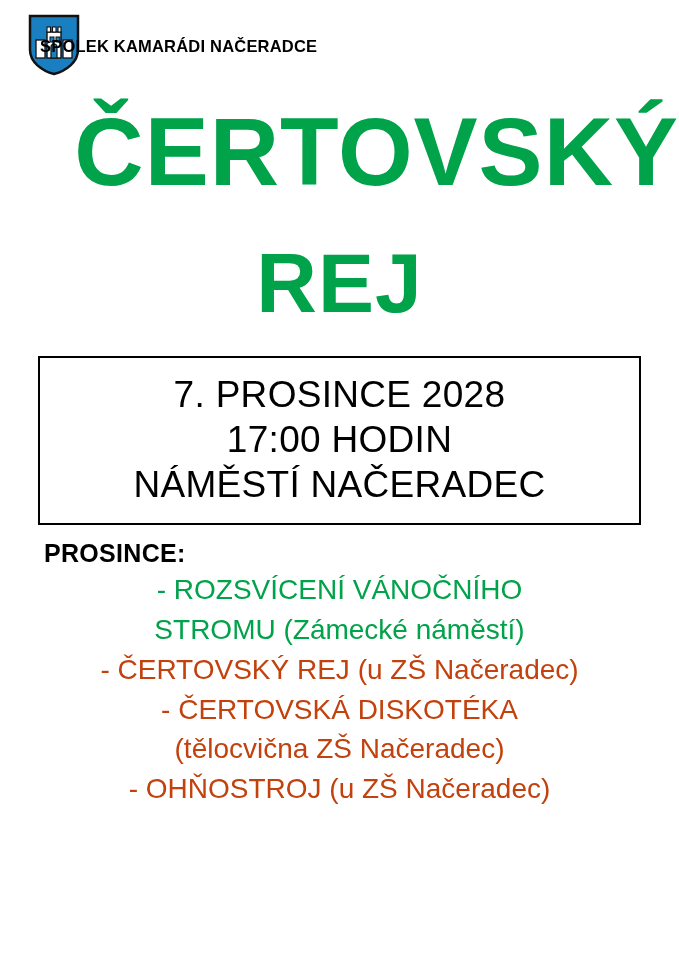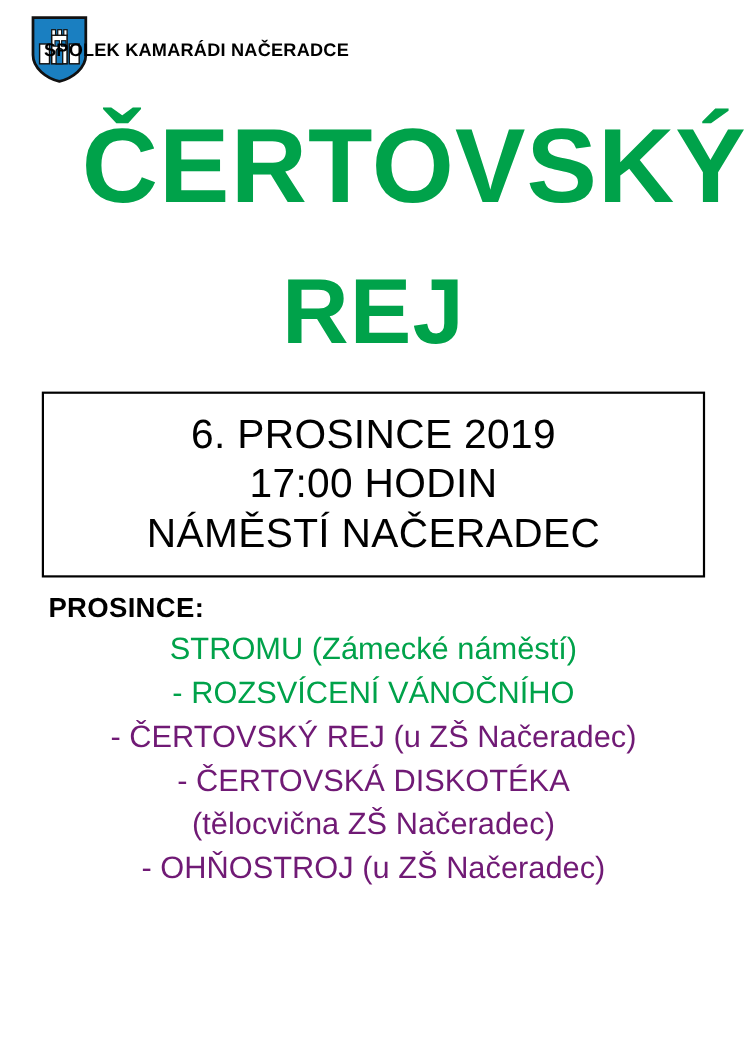--- a/index.html
+++ b/index.html
@@ -100,21 +100,21 @@
     margin: 0;
     padding: 0;
     list-style: none;
     text-align: center;
   }
   .program-item {
     font-size: 28px;
     line-height: 1.42;
   }
   .green { color: #00a24a; }
-  .red { color: #701a75; }
+  .red { color: #c2410c; }
 </style>
 </head>
 <body>
 
 <div class="poster">
 
   <div class="header">
 
     <div class="crest">
       <svg width="52" height="62" viewBox="0 0 52 62" xmlns="http://www.w3.org/2000/svg">
@@ -138,29 +138,29 @@
     </div>
 
   </div>
 
   <div class="title-wrap">
     <div class="title-1">ČERTOVSKÝ</div>
     <div class="title-2">REJ</div>
   </div>
 
   <div class="detail-box">
-    <div class="detail-line">6. PROSINCE 2019</div>
+    <div class="detail-line">7. PROSINCE 2028</div>
     <div class="detail-line">17:00 HODIN</div>
     <div class="detail-line">NÁMĚSTÍ NAČERADEC</div>
   </div>
 
   <div class="program-label">PROSINCE:</div>
 
   <ul class="program-list">
+    <li class="program-item green">- ROZSVÍCENÍ VÁNOČNÍHO</li>
     <li class="program-item green">STROMU (Zámecké náměstí)</li>
-    <li class="program-item green">- ROZSVÍCENÍ VÁNOČNÍHO</li>
     <li class="program-item red">- ČERTOVSKÝ REJ (u ZŠ Načeradec)</li>
     <li class="program-item red">- ČERTOVSKÁ DISKOTÉKA</li>
     <li class="program-item red">(tělocvična ZŠ Načeradec)</li>
     <li class="program-item red">- OHŇOSTROJ (u ZŠ Načeradec)</li>
   </ul>
 
 </div>
 
 </body></html>

